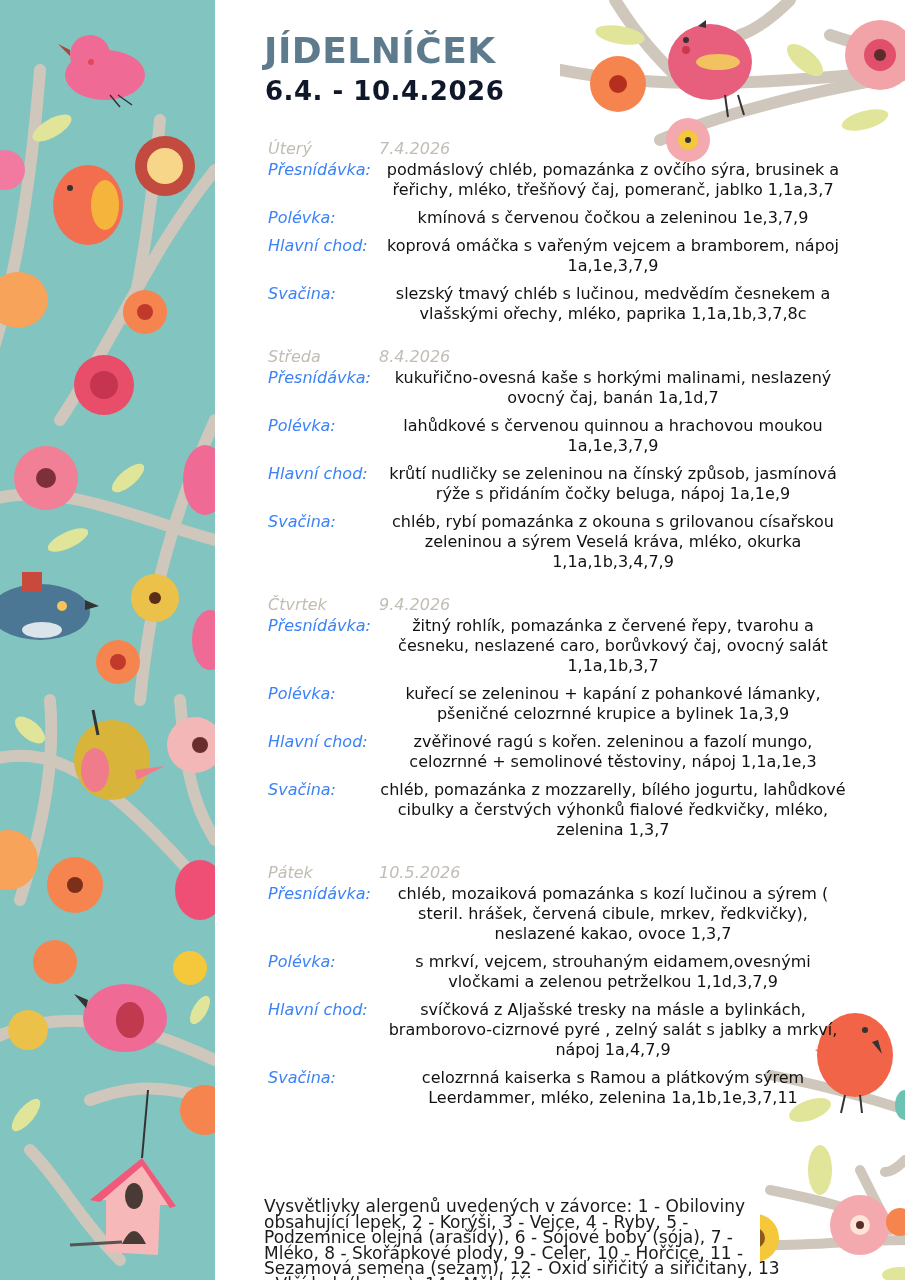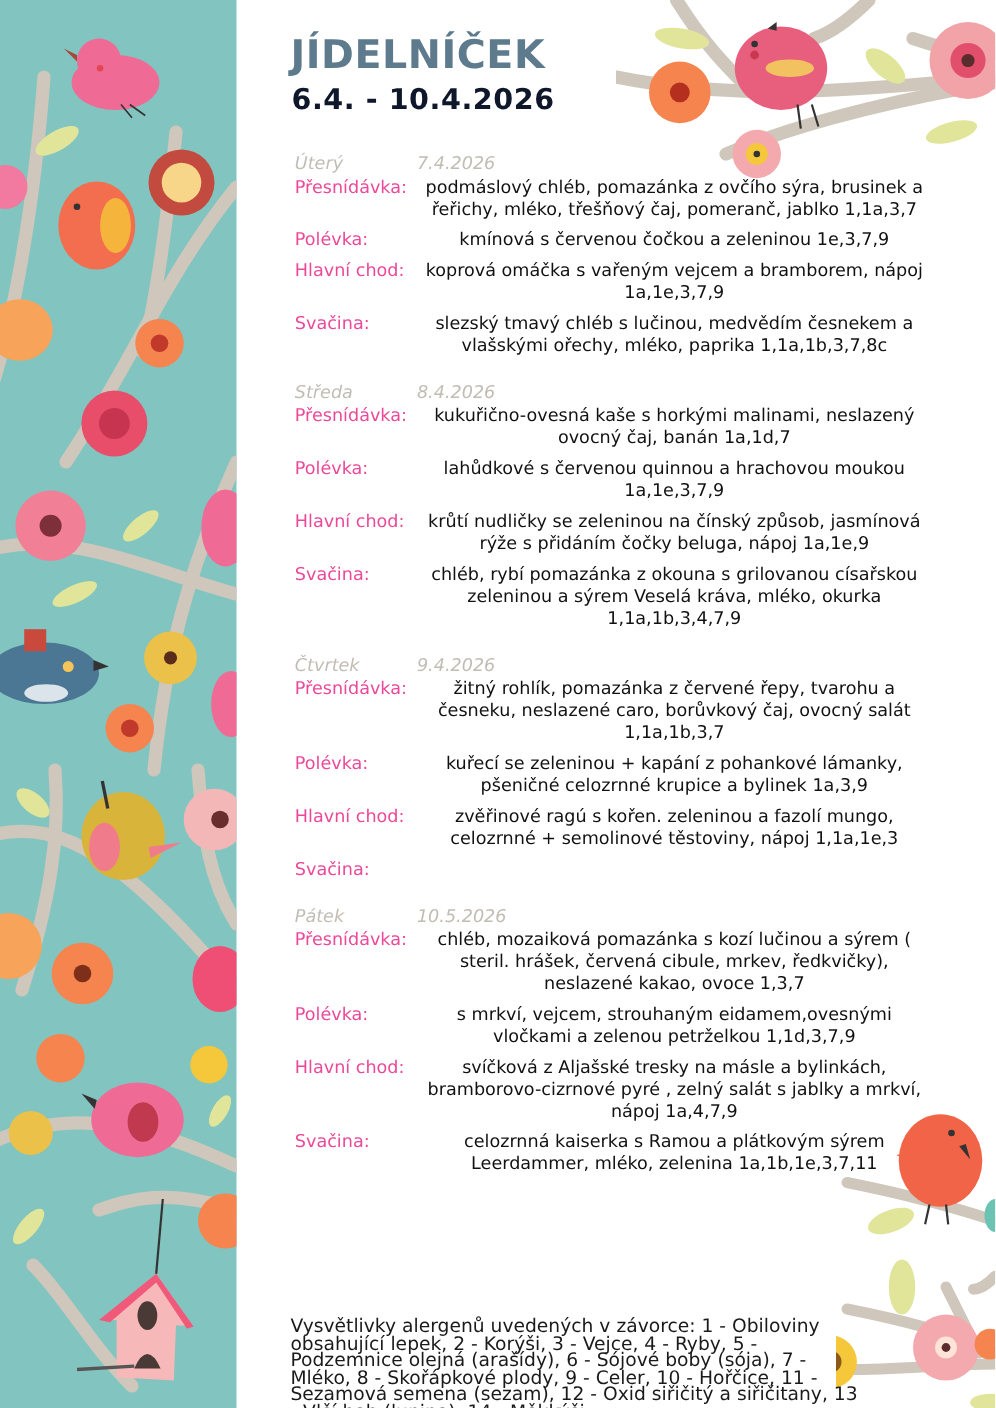--- a/index.html
+++ b/index.html
@@ -24,21 +24,21 @@
   }
   .subtitle {
     position: absolute; left: 265px; top: 76px;
     font-size: 26px; font-weight: bold; color: #0f172a; letter-spacing: 0.5px;
   }
   .menu { position: absolute; left: 268px; top: 134px; width: 590px; }
   .day { margin-bottom: 18px; }
   .day-head { display: flex; font-style: italic; color: #c2bdb4; font-size: 16px; height: 26px; line-height: 22px; align-items: flex-end; }
   .day-name { width: 111px; }
   .row { display: flex; font-size: 16px; line-height: 20px; margin-bottom: 8px; }
-  .row .lbl { width: 110px; flex: 0 0 110px; color: #ec4899; }
+  .row .lbl { width: 110px; flex: 0 0 110px; color: #3b82f6; font-style: italic; }
   .row .txt { flex: 1; color: #111; padding-right: 10px; text-align: center; }
   .legend {
     position: absolute; left: 264px; top: 1199px; width: 520px;
     font-size: 17px; line-height: 15.5px; color: #1a1a1a;
   }
 </style>
 </head>
 <body>
 
 <div class="left-panel">
@@ -294,20 +294,21 @@
     <div class="row">
         <span class="lbl">Polévka:</span>
         <span class="txt">kuřecí se zeleninou + kapání z pohankové lámanky, pšeničné celozrnné krupice a bylinek 1a,3,9</span>
       </div>
     <div class="row">
         <span class="lbl">Hlavní chod:</span>
         <span class="txt">zvěřinové ragú s kořen. zeleninou a fazolí mungo, celozrnné + semolinové těstoviny, nápoj 1,1a,1e,3</span>
       </div>
     <div class="row">
         <span class="lbl">Svačina:</span>
+        <span class="txt">chléb, pomazánka z mozzarelly, bílého jogurtu, lahůdkové cibulky a čerstvých výhonků fialové ředkvičky, mléko, zelenina 1,3,7</span>
       </div>
   </div>
 
   <div class="day">
     <div class="day-head">
       <span class="day-name">Pátek</span>
       <span>10.5.2026</span>
     </div>
     <div class="row">
         <span class="lbl">Přesnídávka:</span>

